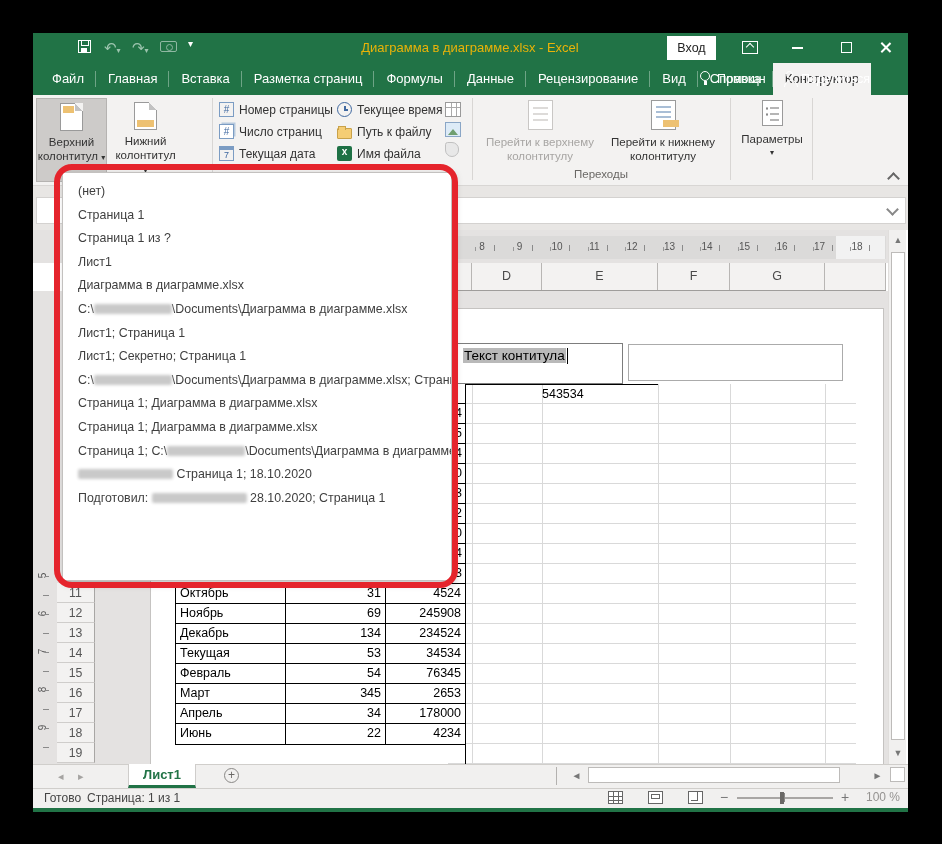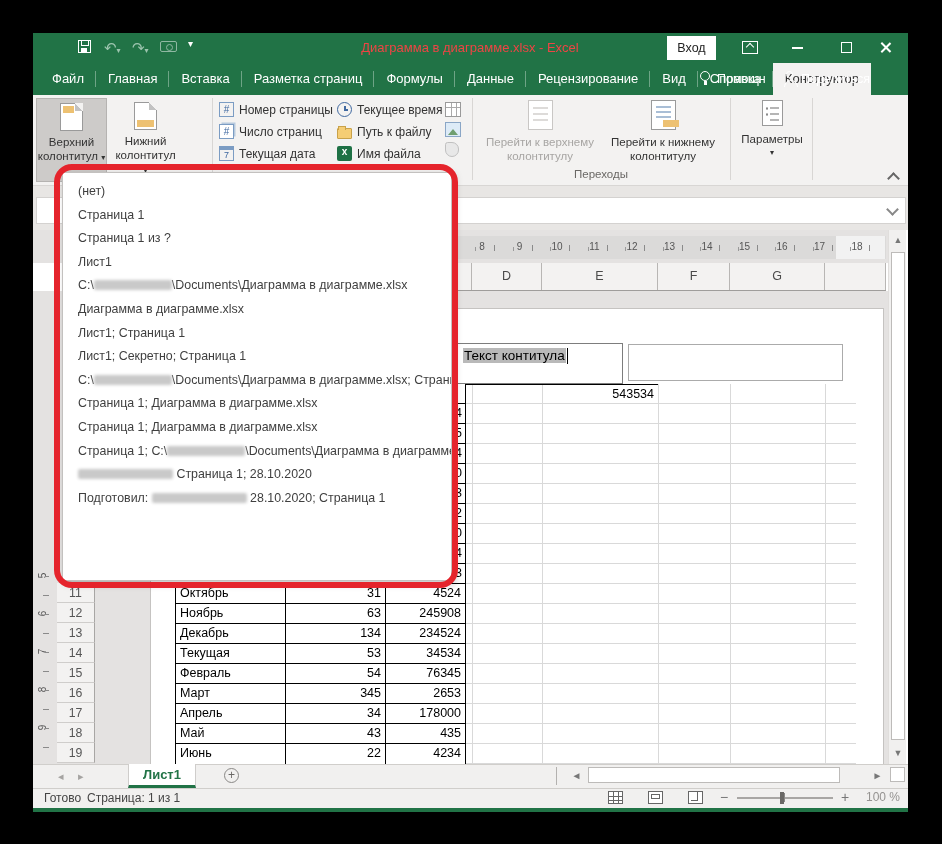--- a/index.html
+++ b/index.html
@@ -21,21 +21,21 @@
   #formula-bar{position:absolute;left:36px;top:197px;width:870px;height:27px;background:#fff;border:1px solid #d4d2d0;}
   .chev-down{width:9px;height:9px;border-left:2px solid #777;border-bottom:2px solid #777;transform:rotate(-45deg);}
   .chev-up{width:9px;height:9px;border-left:2px solid #666;border-top:2px solid #666;transform:rotate(45deg);}
   #save-ic{left:78px;top:40px;width:13px;height:13px;border:1.5px solid #fff;position:absolute;}
   #save-ic::before{content:"";position:absolute;left:2px;top:0;width:6px;height:4px;border:1px solid #fff;border-top:none;}
   #save-ic::after{content:"";position:absolute;left:2px;bottom:0;width:6px;height:4px;background:#fff;}
   .undo-redo{position:absolute;top:33px;height:30px;color:#9cc4ae;font-size:15px;line-height:30px;}
   #camera-ic{position:absolute;left:160px;top:41px;width:17px;height:11px;border:1.5px solid #8fb8a2;border-radius:2px;}
   #camera-ic::after{content:"";position:absolute;left:5px;top:1.5px;width:5px;height:5px;border:1.5px solid #8fb8a2;border-radius:50%;}
   #qat-more{position:absolute;left:188px;top:38px;color:#fff;font-size:10px;}
-  #title-text{position:absolute;left:250px;top:33px;width:440px;height:30px;color:#ef4444;font-size:13px;line-height:30px;text-align:center;white-space:nowrap;}
+  #title-text{position:absolute;left:250px;top:33px;width:440px;height:30px;color:#eab308;font-size:13px;line-height:30px;text-align:center;white-space:nowrap;}
   #ctx-group{position:absolute;left:612px;top:33px;width:36px;height:30px;background:#a21caf;color:#cfe3d8;font-size:12px;line-height:30px;text-align:center;margin-top:40px;}
   #signin-btn{position:absolute;left:667px;top:36px;width:49px;height:24px;background:#fff;color:#222;font-size:12.5px;line-height:24px;text-align:center;}
   #ribbondisp{position:absolute;left:742px;top:41px;width:16px;height:13px;border:1.5px solid #fff;}
   #ribbondisp::after{content:"";position:absolute;left:4px;top:2px;width:5px;height:5px;border-left:1.5px solid #fff;border-top:1.5px solid #fff;transform:rotate(45deg);}
   #min-btn{position:absolute;left:792px;top:47px;width:11px;height:2px;background:#fff;}
   #max-btn{position:absolute;left:841px;top:42px;width:11px;height:11px;border:1.5px solid #fff;}
   #close-btn{position:absolute;left:879px;top:41px;width:13px;height:13px;}
   #close-btn::before,#close-btn::after{content:"";position:absolute;left:6px;top:0;width:1.5px;height:13px;background:#fff;}
   #close-btn::before{transform:rotate(45deg);}#close-btn::after{transform:rotate(-45deg);}
 
@@ -117,21 +117,21 @@
   
   #hdrbox-c{position:absolute;left:440px;top:343px;width:183px;height:41px;background:#fff;border:1px solid #7d7d7d;}
   #hdrbox-r{position:absolute;left:628px;top:344px;width:215px;height:37px;background:#fff;border:1px solid #ababab;}
   #hdr-text{position:absolute;left:463px;top:348px;font-size:13.5px;color:#000;background:#b9b9b9;padding:0 1px;}
   #hdr-caret{position:absolute;top:348px;width:1px;height:16px;background:#000;}
 
   
   #gridlines{position:absolute;left:448px;top:384px;width:408px;height:380px;
     background:repeating-linear-gradient(to bottom,transparent 0 19px,#d9d9d9 19px 20px);}
   .gridv{position:absolute;top:384px;width:1px;height:380px;background:#d9d9d9;}
-  #cell-e1{position:absolute;left:542px;top:385px;width:112px;height:19px;font-size:12.5px;text-align:right;line-height:19px;color:#000;}
+  #cell-e1{position:absolute;left:542px;top:385px;width:112px;height:19px;font-size:12.5px;line-height:19px;color:#000;}
   #tbl-topline{position:absolute;left:420px;top:384px;width:238px;height:1px;background:#000;}
   #tbl-vline{position:absolute;left:465px;top:384px;width:1px;height:380px;background:#000;}
   #partialcol{position:absolute;left:390px;top:384px;width:75px;}
   .pcell{height:20px;border-bottom:1px solid #000;font-size:12.5px;text-align:right;line-height:19px;padding-right:3px;background:#fff;color:#000;}
   #mtable{position:absolute;left:175px;top:583px;width:291px;border:1px solid #000;background:#fff;}
   .mrow{display:grid;grid-template-columns:110px 100px 79px;height:20px;border-bottom:1px solid #000;}
   .mrow:last-child{border-bottom:none;}
   .mrow span{font-size:12.5px;line-height:19px;color:#000;}
   .mrow .c1{border-right:1px solid #000;padding-left:4px;}
   .mrow .c2,.mrow .c3{text-align:right;padding-right:4px;}
@@ -411,21 +411,21 @@
     <div class="pcell">543</div>
   </div>
 <div id="mtable">
     <div class="mrow">
       <span class="c1">Октябрь</span>
       <span class="c2">31</span>
       <span class="c3">4524</span>
     </div>
     <div class="mrow">
       <span class="c1">Ноябрь</span>
-      <span class="c2">63</span>
+      <span class="c2">69</span>
       <span class="c3">245908</span>
     </div>
     <div class="mrow">
       <span class="c1">Декабрь</span>
       <span class="c2">134</span>
       <span class="c3">234524</span>
     </div>
     <div class="mrow">
       <span class="c1">Текущая</span>
       <span class="c2">53</span>
@@ -438,25 +438,20 @@
     </div>
     <div class="mrow">
       <span class="c1">Март</span>
       <span class="c2">345</span>
       <span class="c3">2653</span>
     </div>
     <div class="mrow">
       <span class="c1">Апрель</span>
       <span class="c2">34</span>
       <span class="c3">178000</span>
-    </div>
-    <div class="mrow">
-      <span class="c1">Май</span>
-      <span class="c2">43</span>
-      <span class="c3">435</span>
     </div>
     <div class="mrow">
       <span class="c1">Июнь</span>
       <span class="c2">22</span>
       <span class="c3">4234</span>
     </div>
   </div>
 
 <div id="vscroll">
   <div class="sbtn" style="top:2px;">▲</div>
@@ -490,24 +485,24 @@
 <div id="zoom-thumb"></div>
 <span id="zoom-plus" style="left:841px;">+</span>
 <span id="zoom-label">100 %</span>
 <div id="greenstrip"></div>
 
 <div id="dropdown">
     <div class="dditem"><span>(нет)</span></div>
     <div class="dditem"><span>Страница 1</span></div>
     <div class="dditem"><span>Страница  1 из ?</span></div>
     <div class="dditem"><span>Лист1</span></div>
+    <div class="dditem"><span>Диаграмма в диаграмме.xlsx</span></div>
     <div class="dditem"><span>C:\</span><span class="blurseg" style="width: 78px;"></span><span>\Documents\Диаграмма в диаграмме.xlsx</span></div>
-    <div class="dditem"><span>Диаграмма в диаграмме.xlsx</span></div>
     <div class="dditem"><span>Лист1; Страница 1</span></div>
     <div class="dditem"><span>Лист1;  Секретно; Страница 1</span></div>
     <div class="dditem"><span>C:\</span><span class="blurseg" style="width: 78px;"></span><span>\Documents\Диаграмма в диаграмме.xlsx; Страница 1</span></div>
     <div class="dditem"><span>Страница 1; Диаграмма в диаграмме.xlsx</span></div>
     <div class="dditem"><span>Страница 1; Диаграмма в диаграмме.xlsx</span></div>
     <div class="dditem"><span>Страница 1; C:\</span><span class="blurseg" style="width: 78px;"></span><span>\Documents\Диаграмма в диаграмме.xlsx</span></div>
-    <div class="dditem"><span class="blurseg" style="width: 95px;"></span><span> Страница 1; 28.10.2020</span></div>
+    <div class="dditem"><span class="blurseg" style="width: 95px;"></span><span> Страница 1; 18.10.2020</span></div>
     <div class="dditem"><span>Подготовил: </span><span class="blurseg" style="width: 95px;"></span><span> 28.10.2020; Страница  1</span></div>
   </div>
 <div id="annotation"></div>
 
 </body></html>

